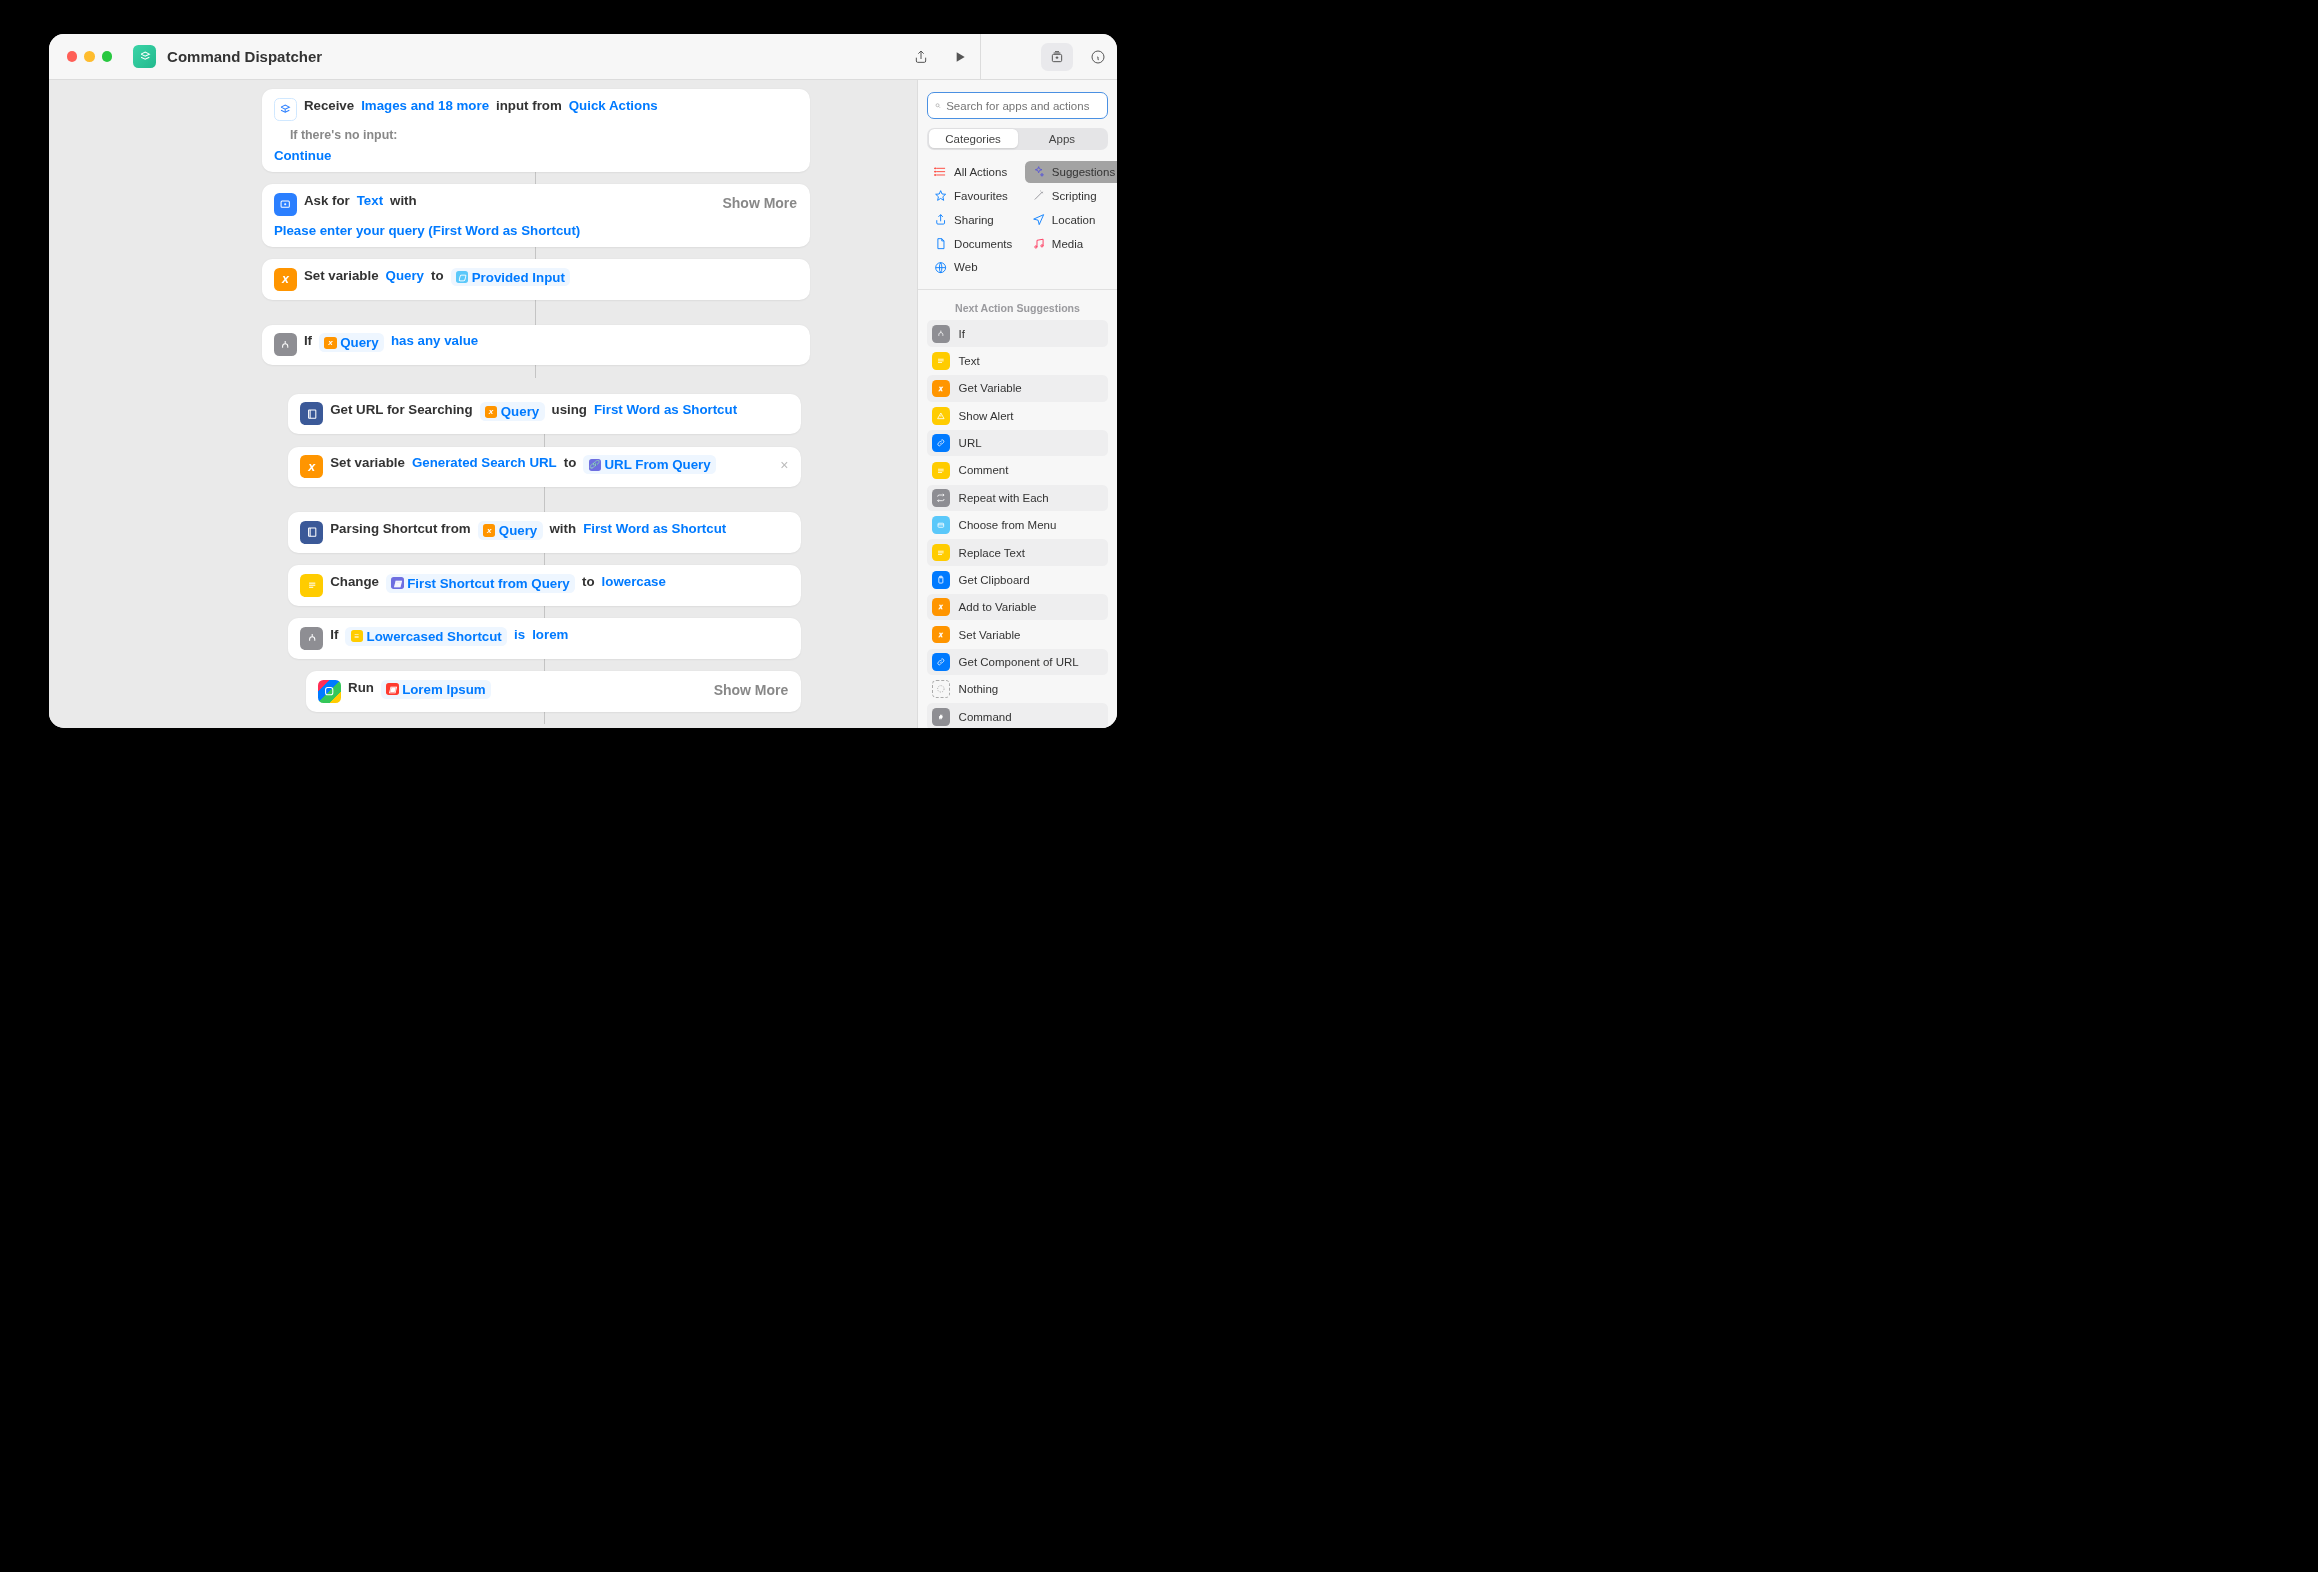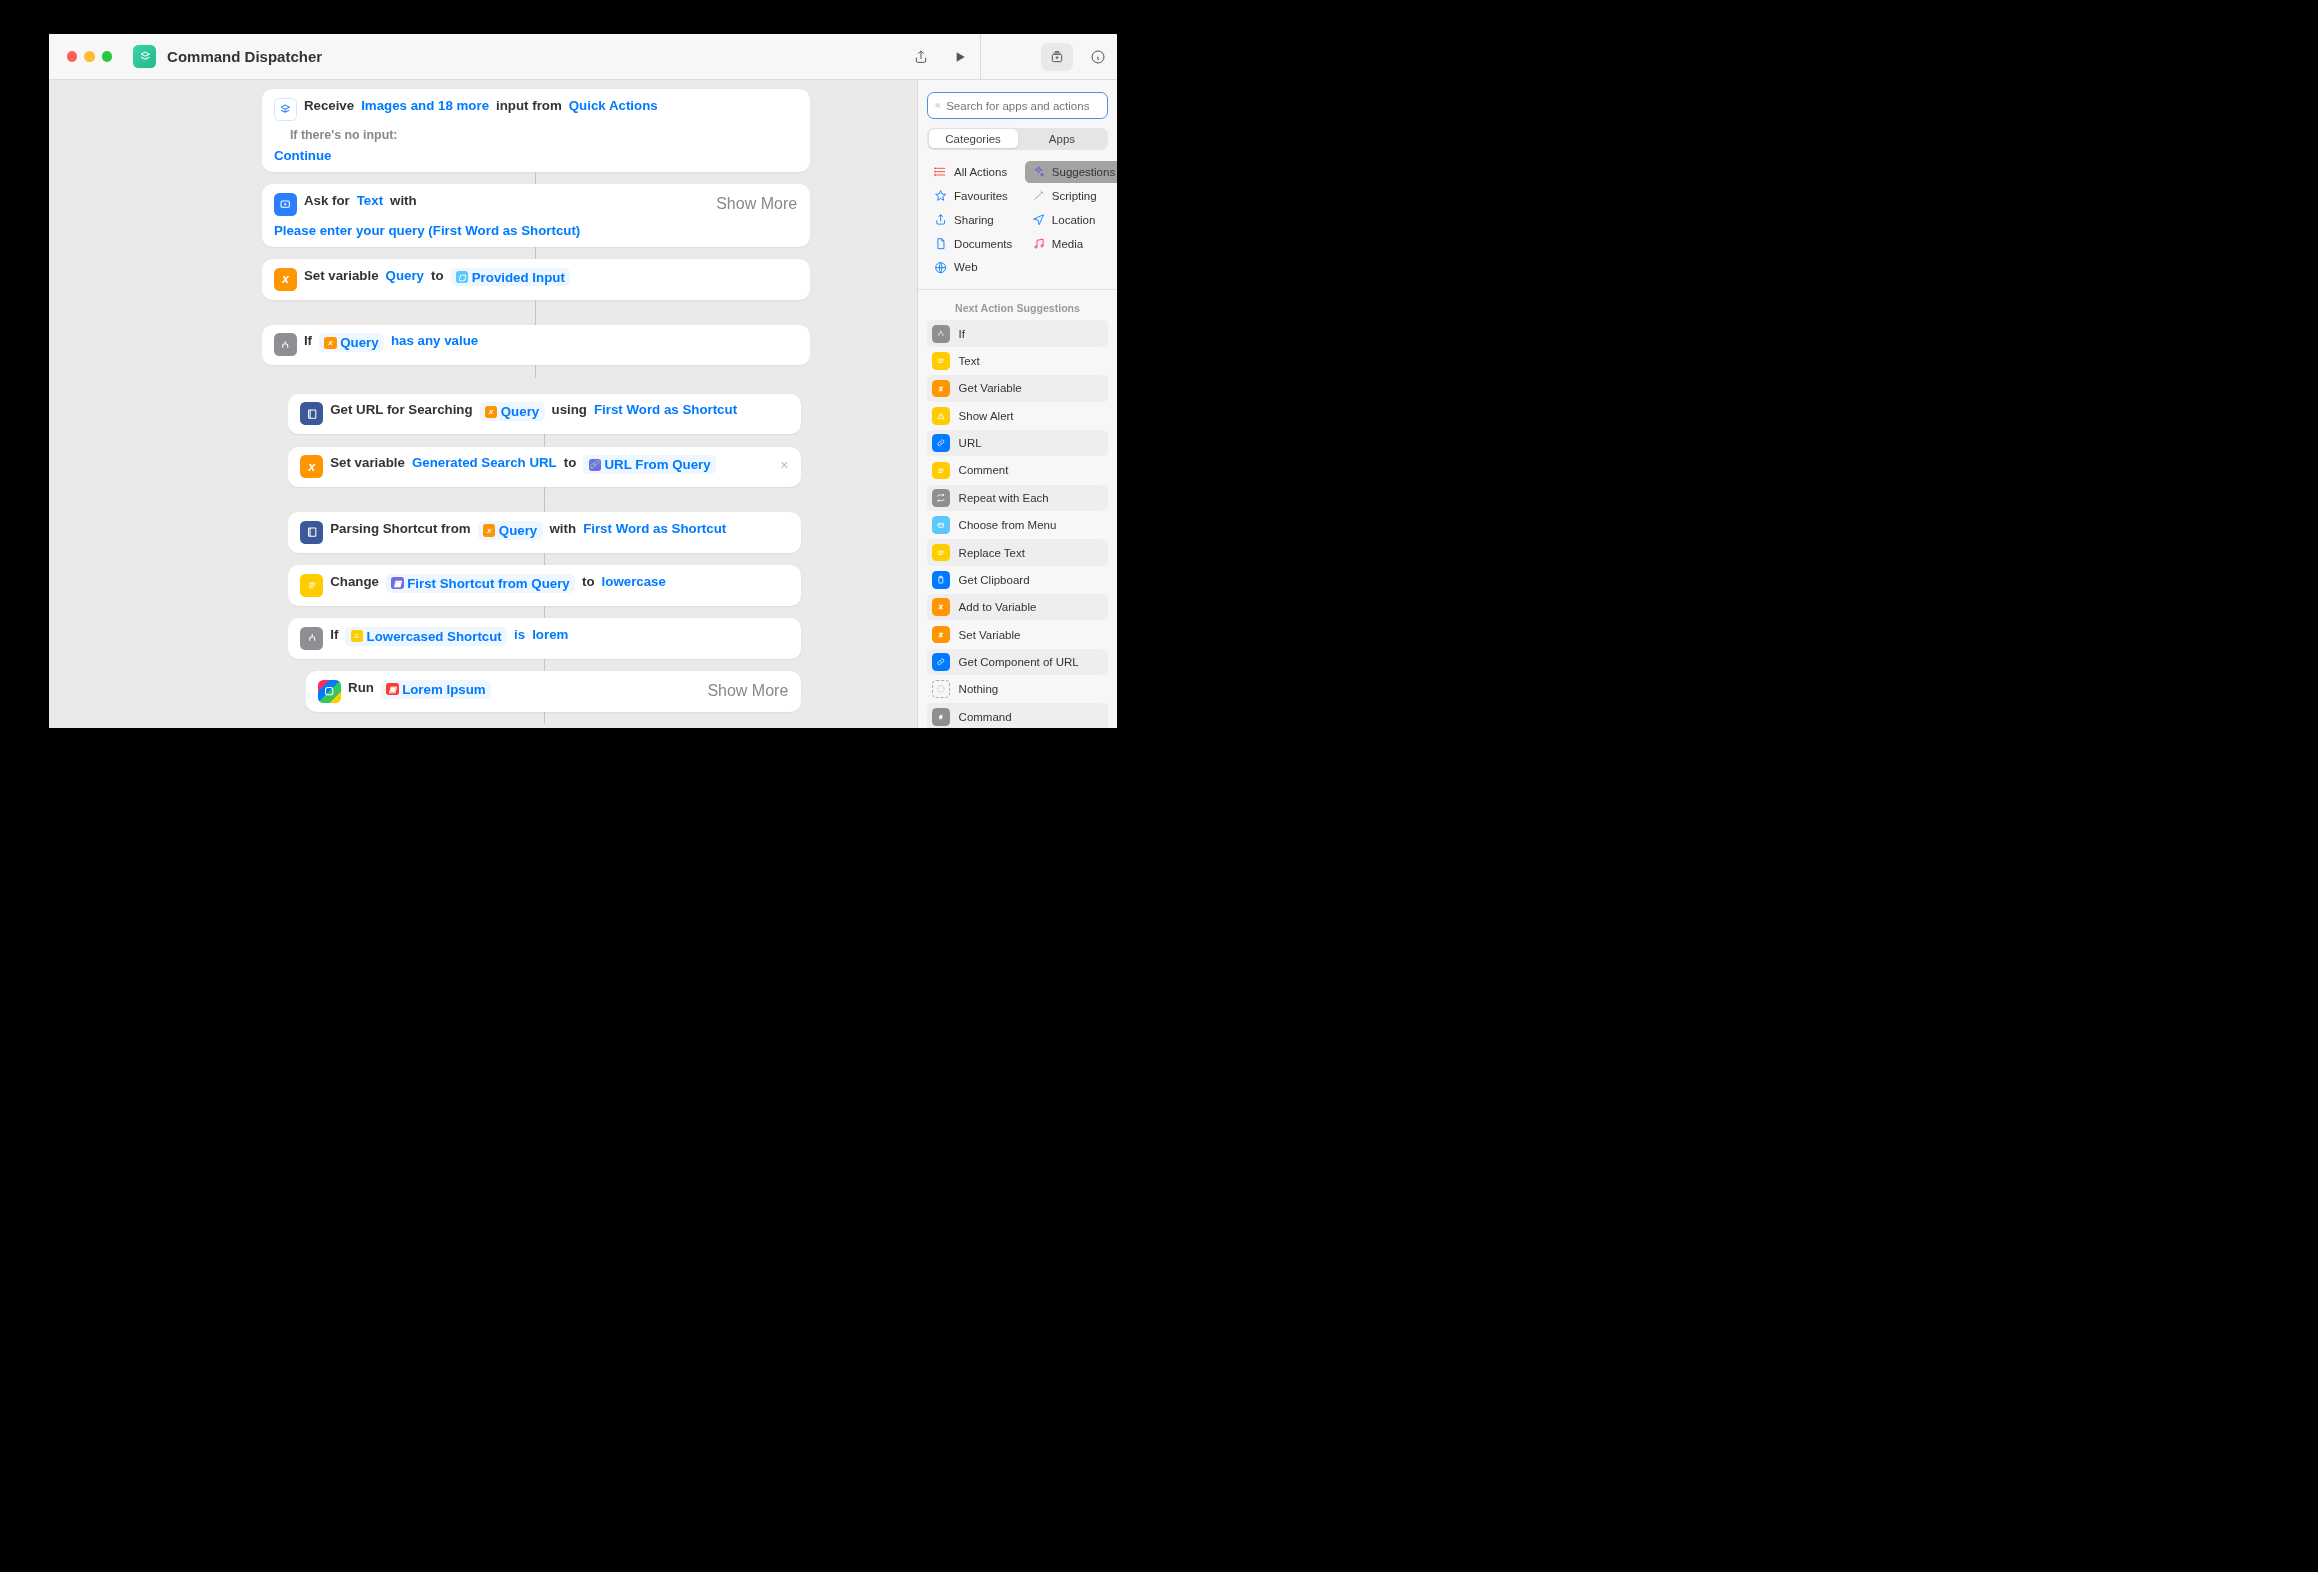--- a/index.html
+++ b/index.html
@@ -8,21 +8,21 @@
       background: #000;
       width: 1167px;
       height: 792px;
       position: relative;
     }
     .window {
       position: absolute;
       left: 49px; top: 34px;
       width: 1068px; height: 694px;
       background: #eaeaea;
-      border-radius: 1px;
+      border-radius: 15px;
       overflow: hidden;
       box-shadow: 0 17.7px 44px rgba(0,0,0,.3);
       display: flex;
       flex-direction: column;
     }
     .titlebar {
       height: 46px;
       background: #f7f7f7;
       border-bottom: 0.9px solid #dcdcdc;
       display: flex;
@@ -98,21 +98,21 @@
       width:12.4px; height:12.4px; border-radius:2.7px;
       display:inline-flex; align-items:center; justify-content:center;
       font-size:8px; font-weight:700; color:#fff; font-style:italic;
     }
     .mini.orange{ background:#ff9500; }
     .mini.yellow{ background:#ffcc00; }
     .mini.lblue{ background:#5ac8fa; }
     .mini.red{ background:#ff3b30; }
     .showmore{
       position:absolute; right:12.4px; top:10.6px;
-      font-size:16px; font-weight:400; color:#888; cursor:pointer;
+      font-size:14px; font-weight:700; color:#888; cursor:pointer;
     }
     .close-x{
       position:absolute; right:12.4px; top:10.6px;
       color:#bbb; font-size:14px; cursor:pointer;
     }
     .sub { margin-top:7px; font-size:12.4px; font-weight:600; color:#888; }
     .sub2 { margin-top:5.3px; }
     .indent { margin-left:17.7px; }
 
     

